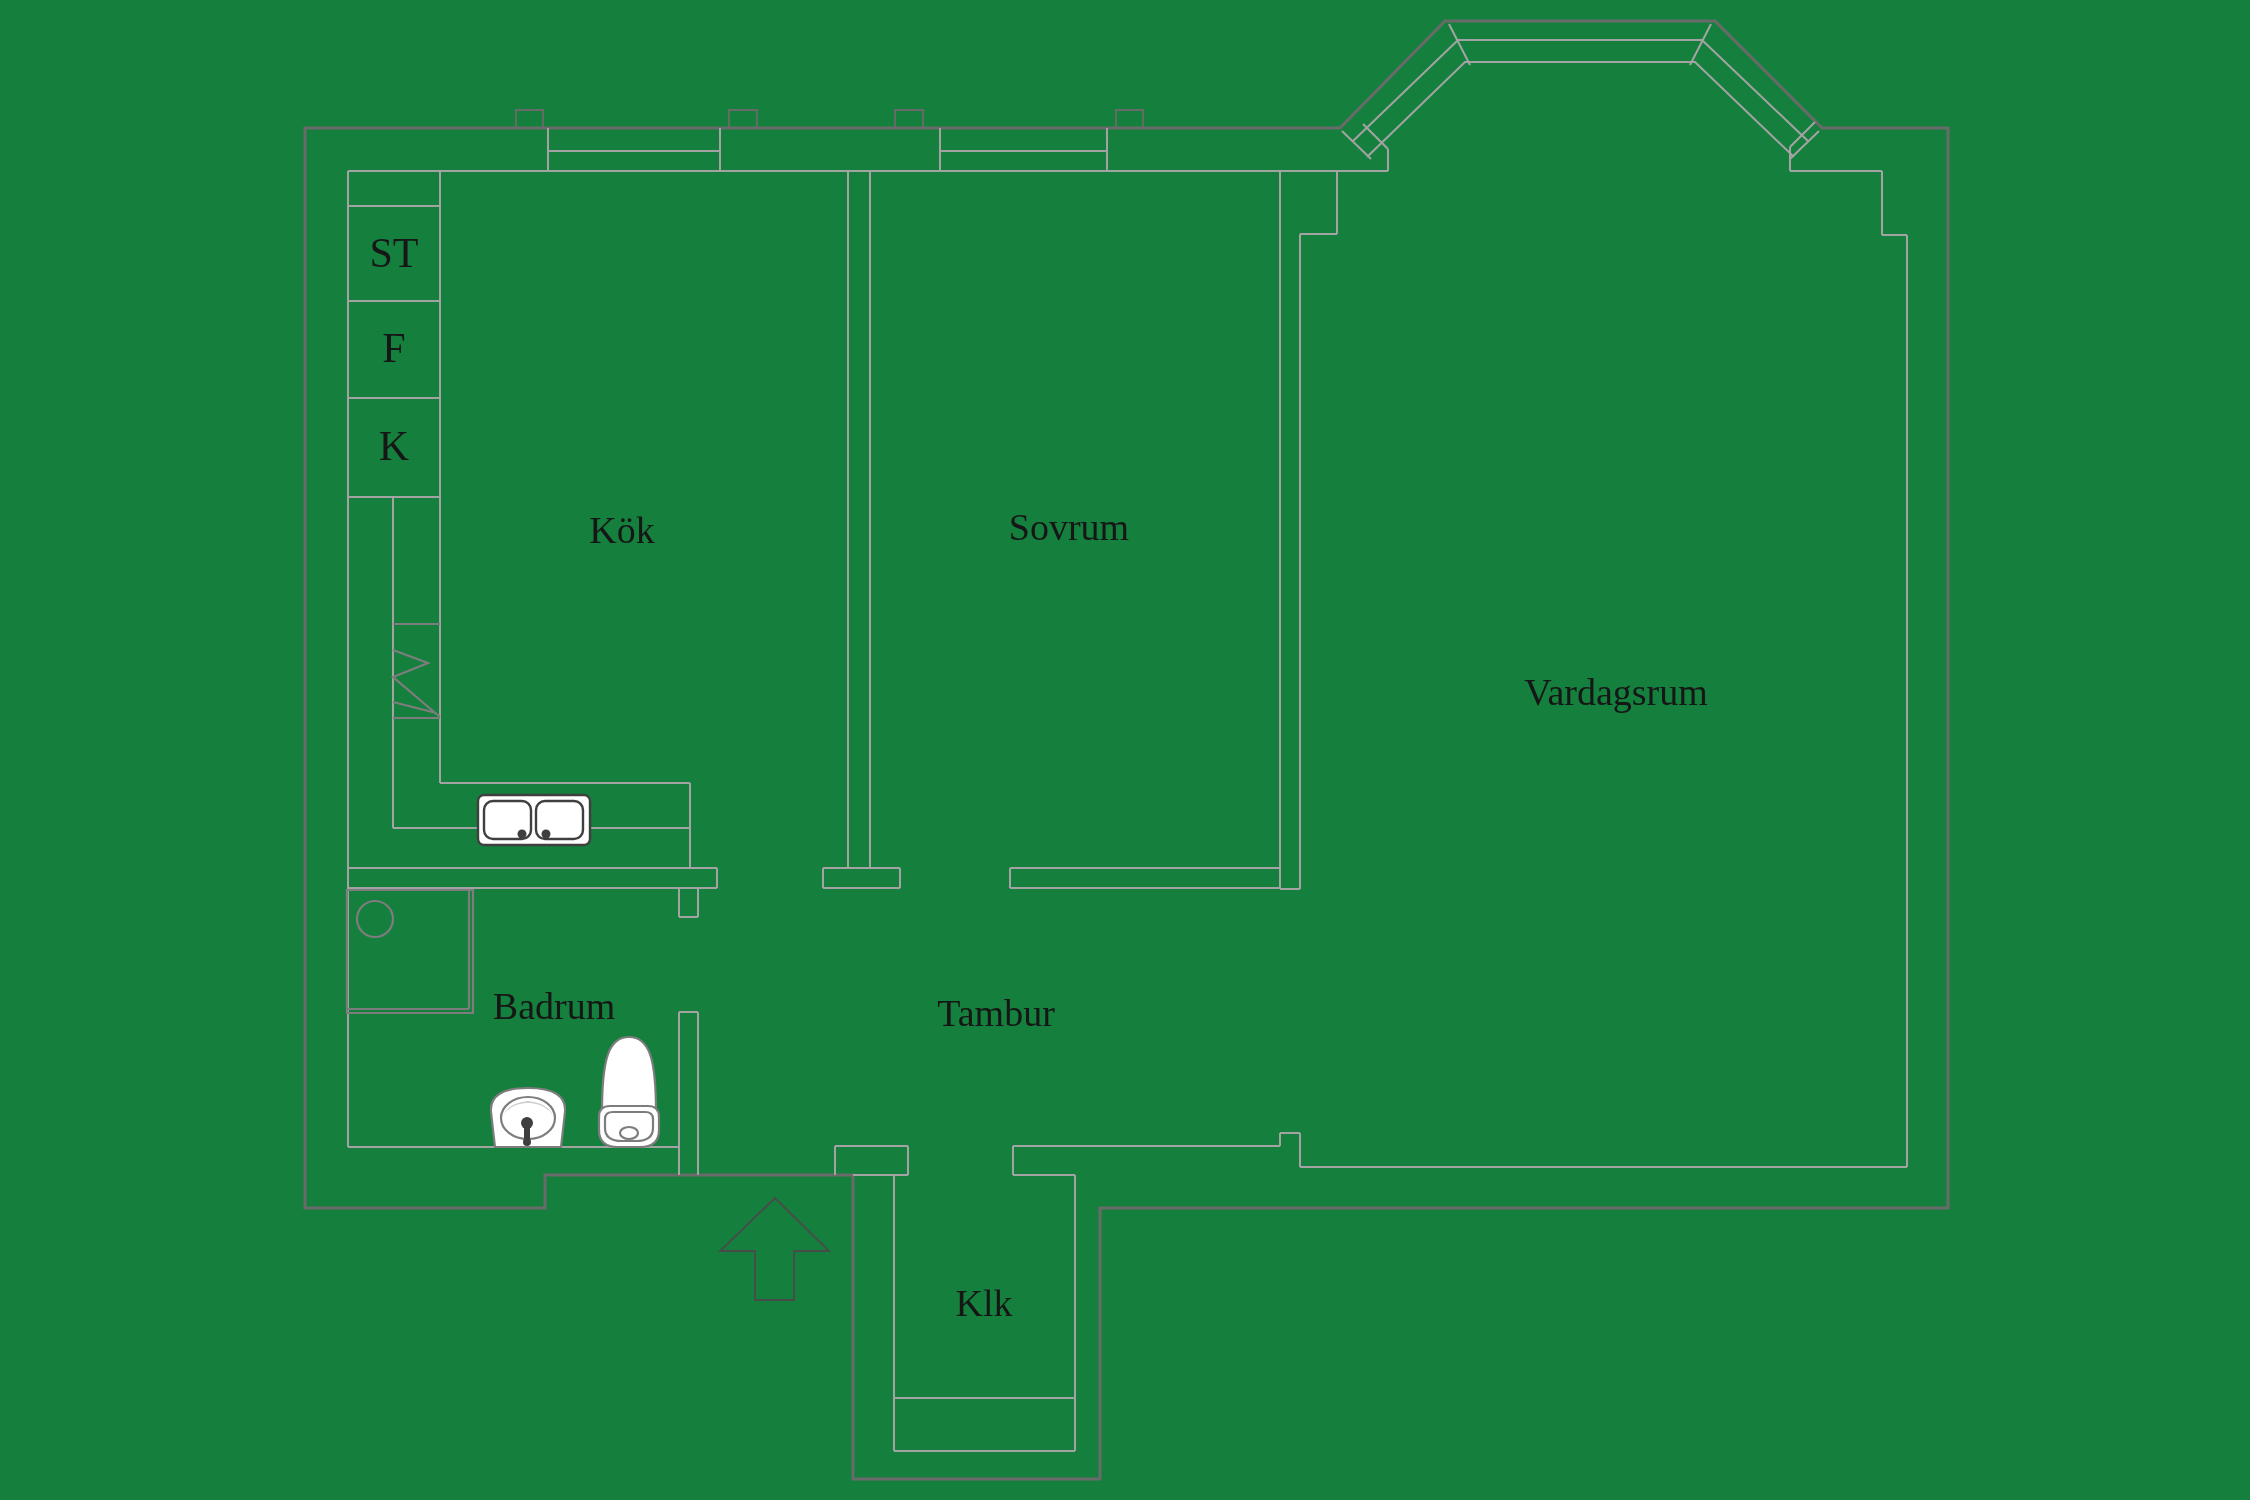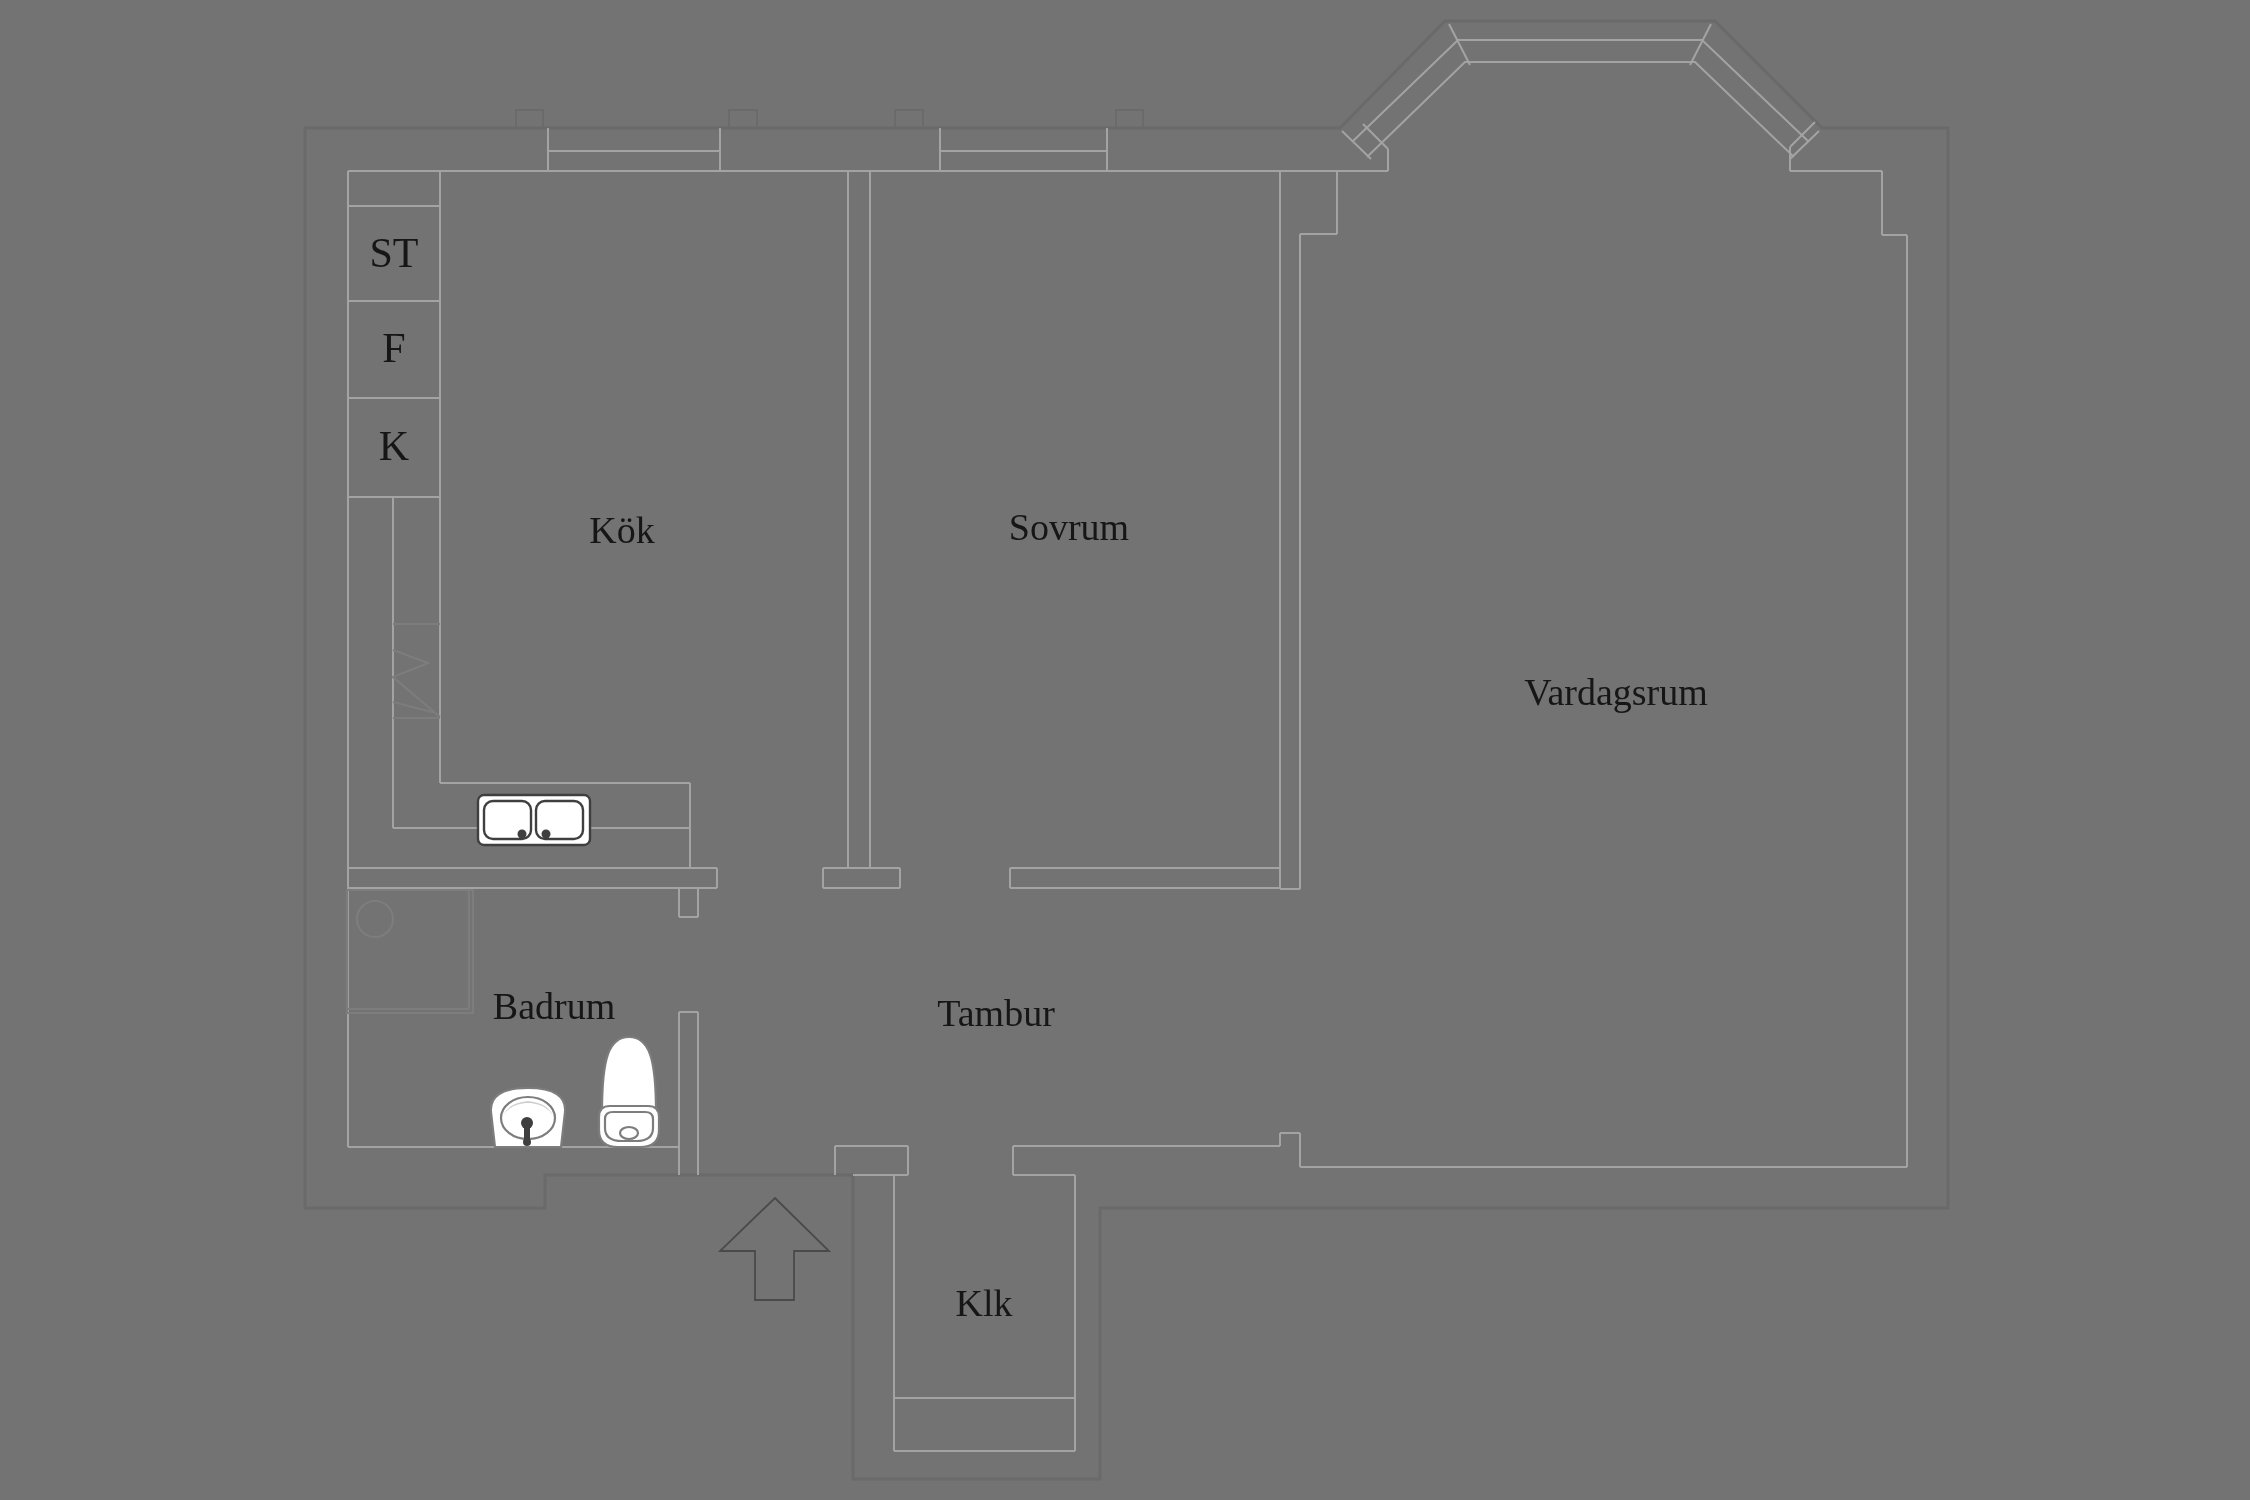--- a/index.html
+++ b/index.html
@@ -1,16 +1,16 @@
 <!DOCTYPE html>
 <html><head>
 <meta charset="utf-8">
 <style>
   html,body{margin:0;padding:0;background:#ffffff;}
-  .stage{position:relative;width:2250px;height:1500px;background:#737373;overflow:hidden;}
+  .stage{position:relative;width:2250px;height:1500px;background:#15803d;overflow:hidden;}
   svg{position:absolute;left:0;top:0;}
   .ln{fill:none;stroke-linejoin:miter;}
   .w-outer{stroke-width:3px;}
   .w-inner{stroke-width:2px;}
   .w-thin{stroke-width:1.8px;}
   .fx{stroke-width:2.2px;fill:#ffffff;}
   .fx-open{stroke-width:2.2px;fill:none;}
   .dark{stroke-width:2.4px;fill:#ffffff;}
   .solid{stroke:none;}
   .lbl{font-family:"Liberation Serif","DejaVu Serif",serif;font-size:38px;}

